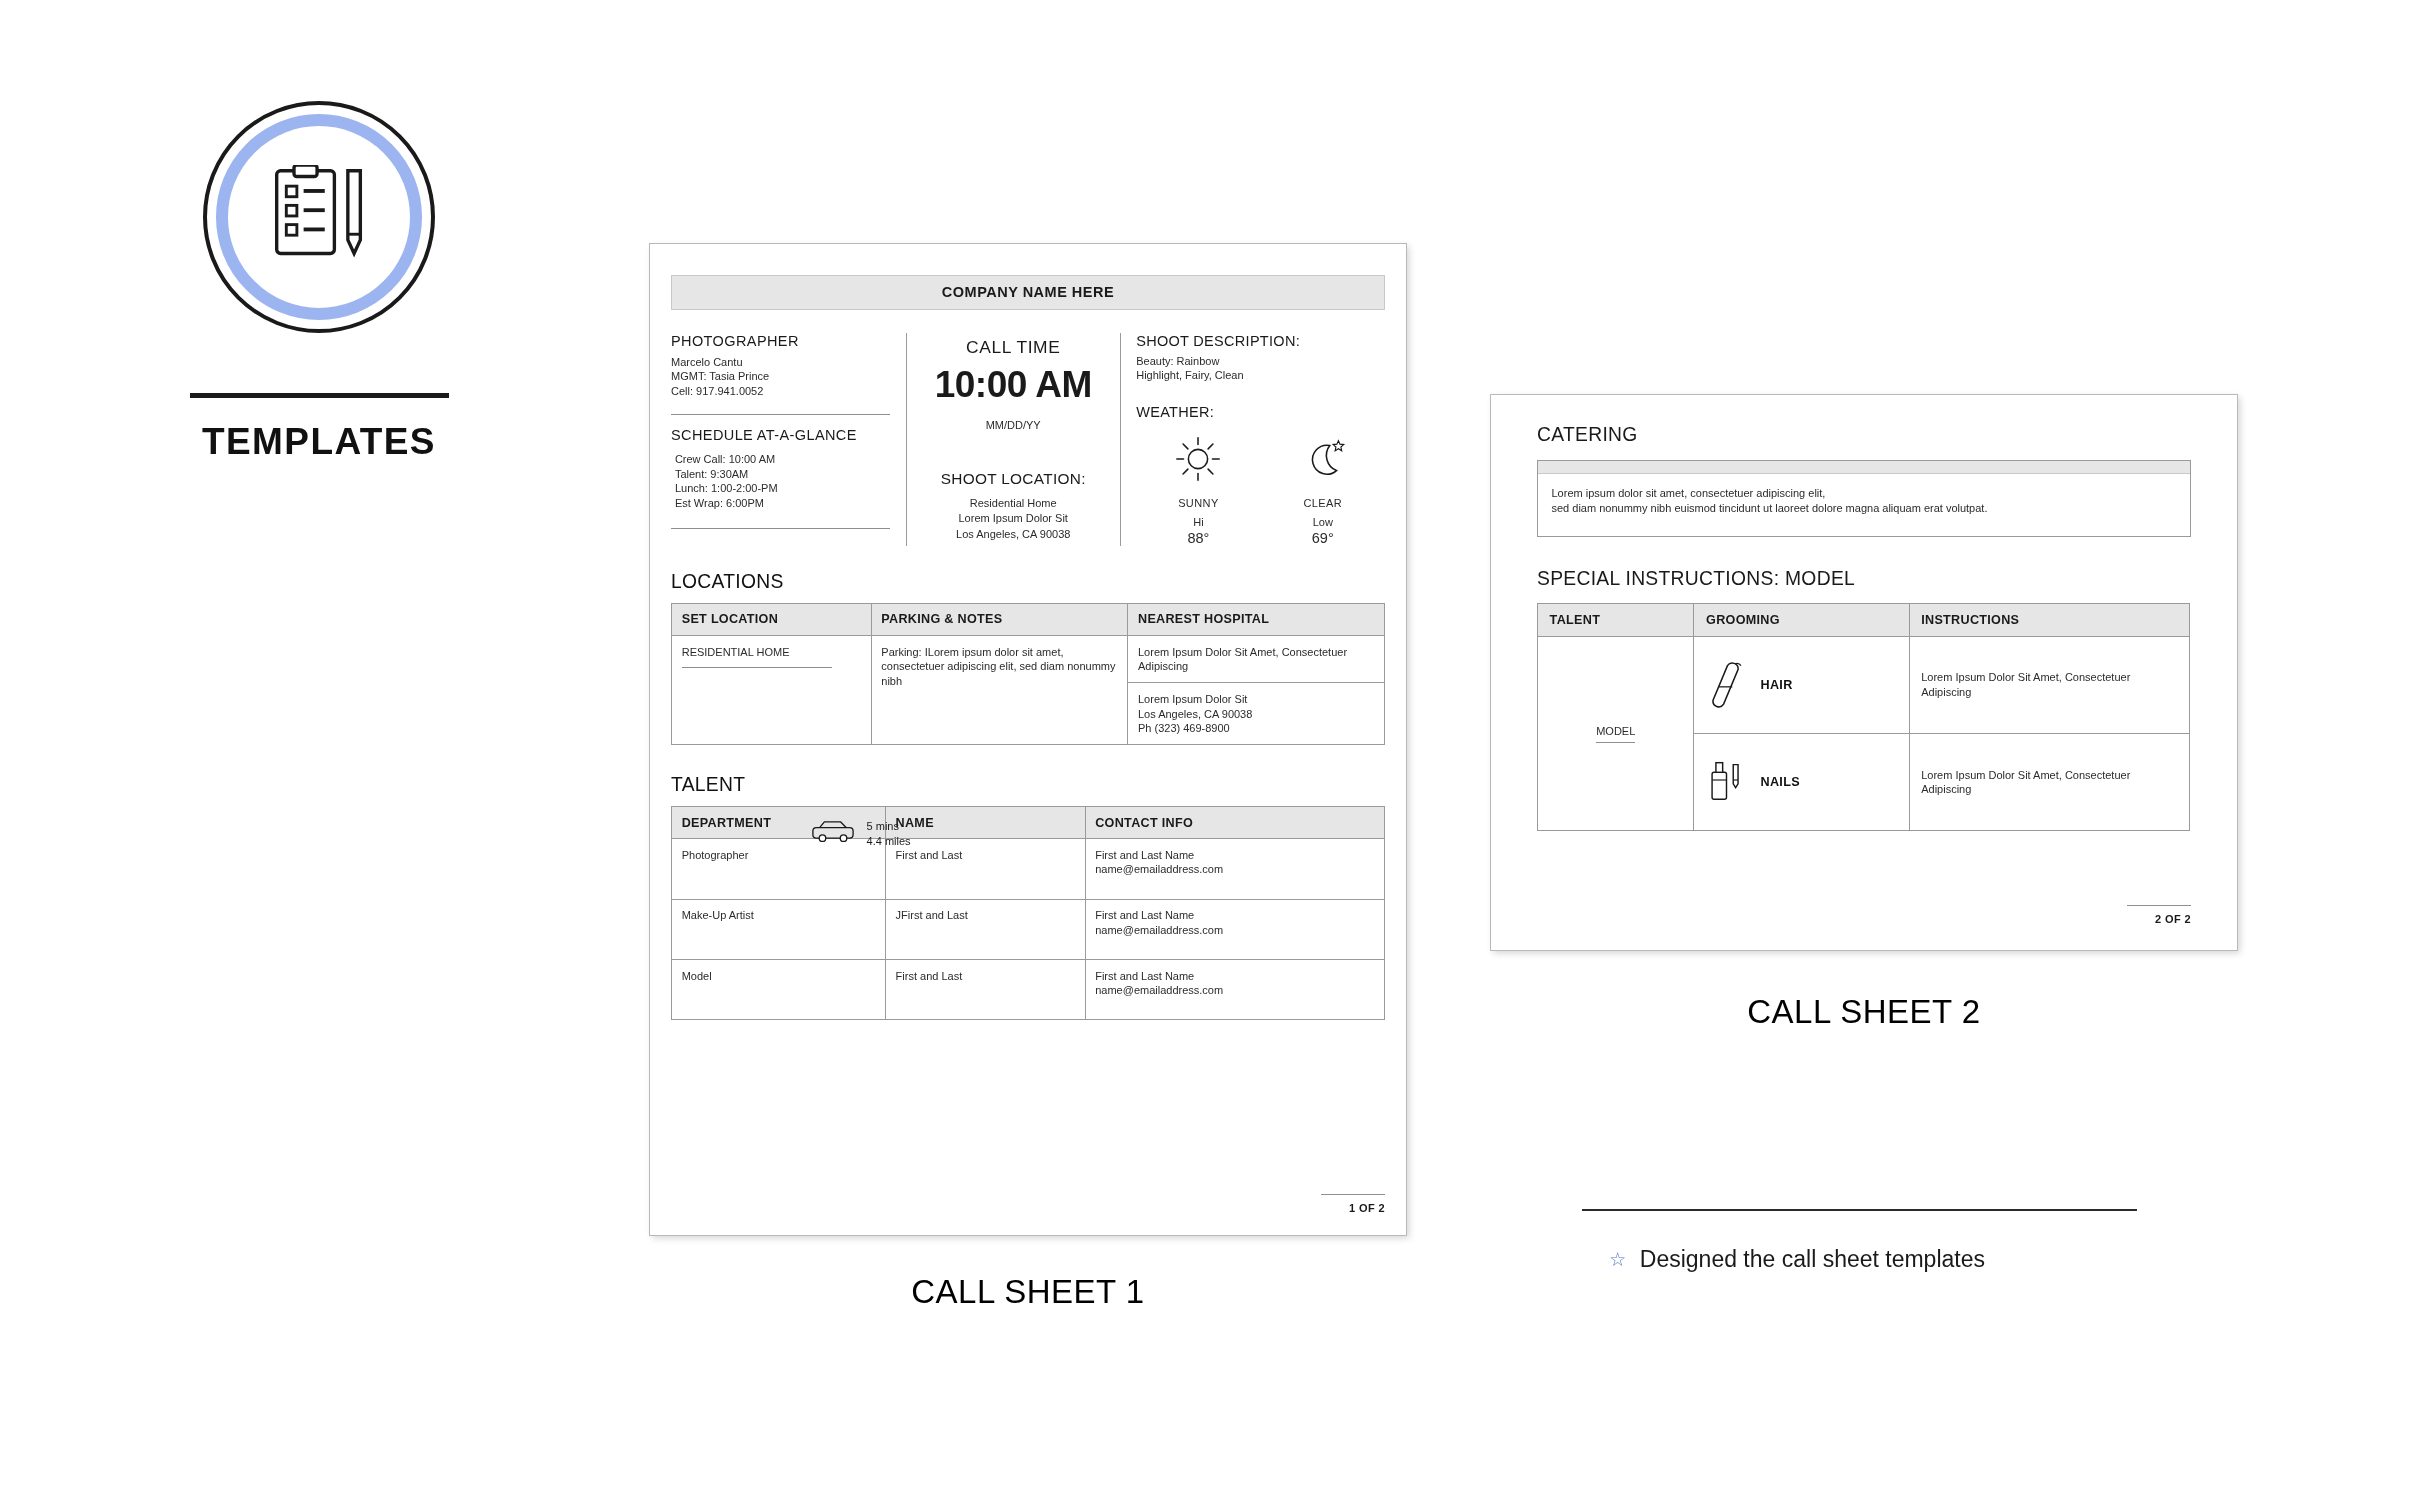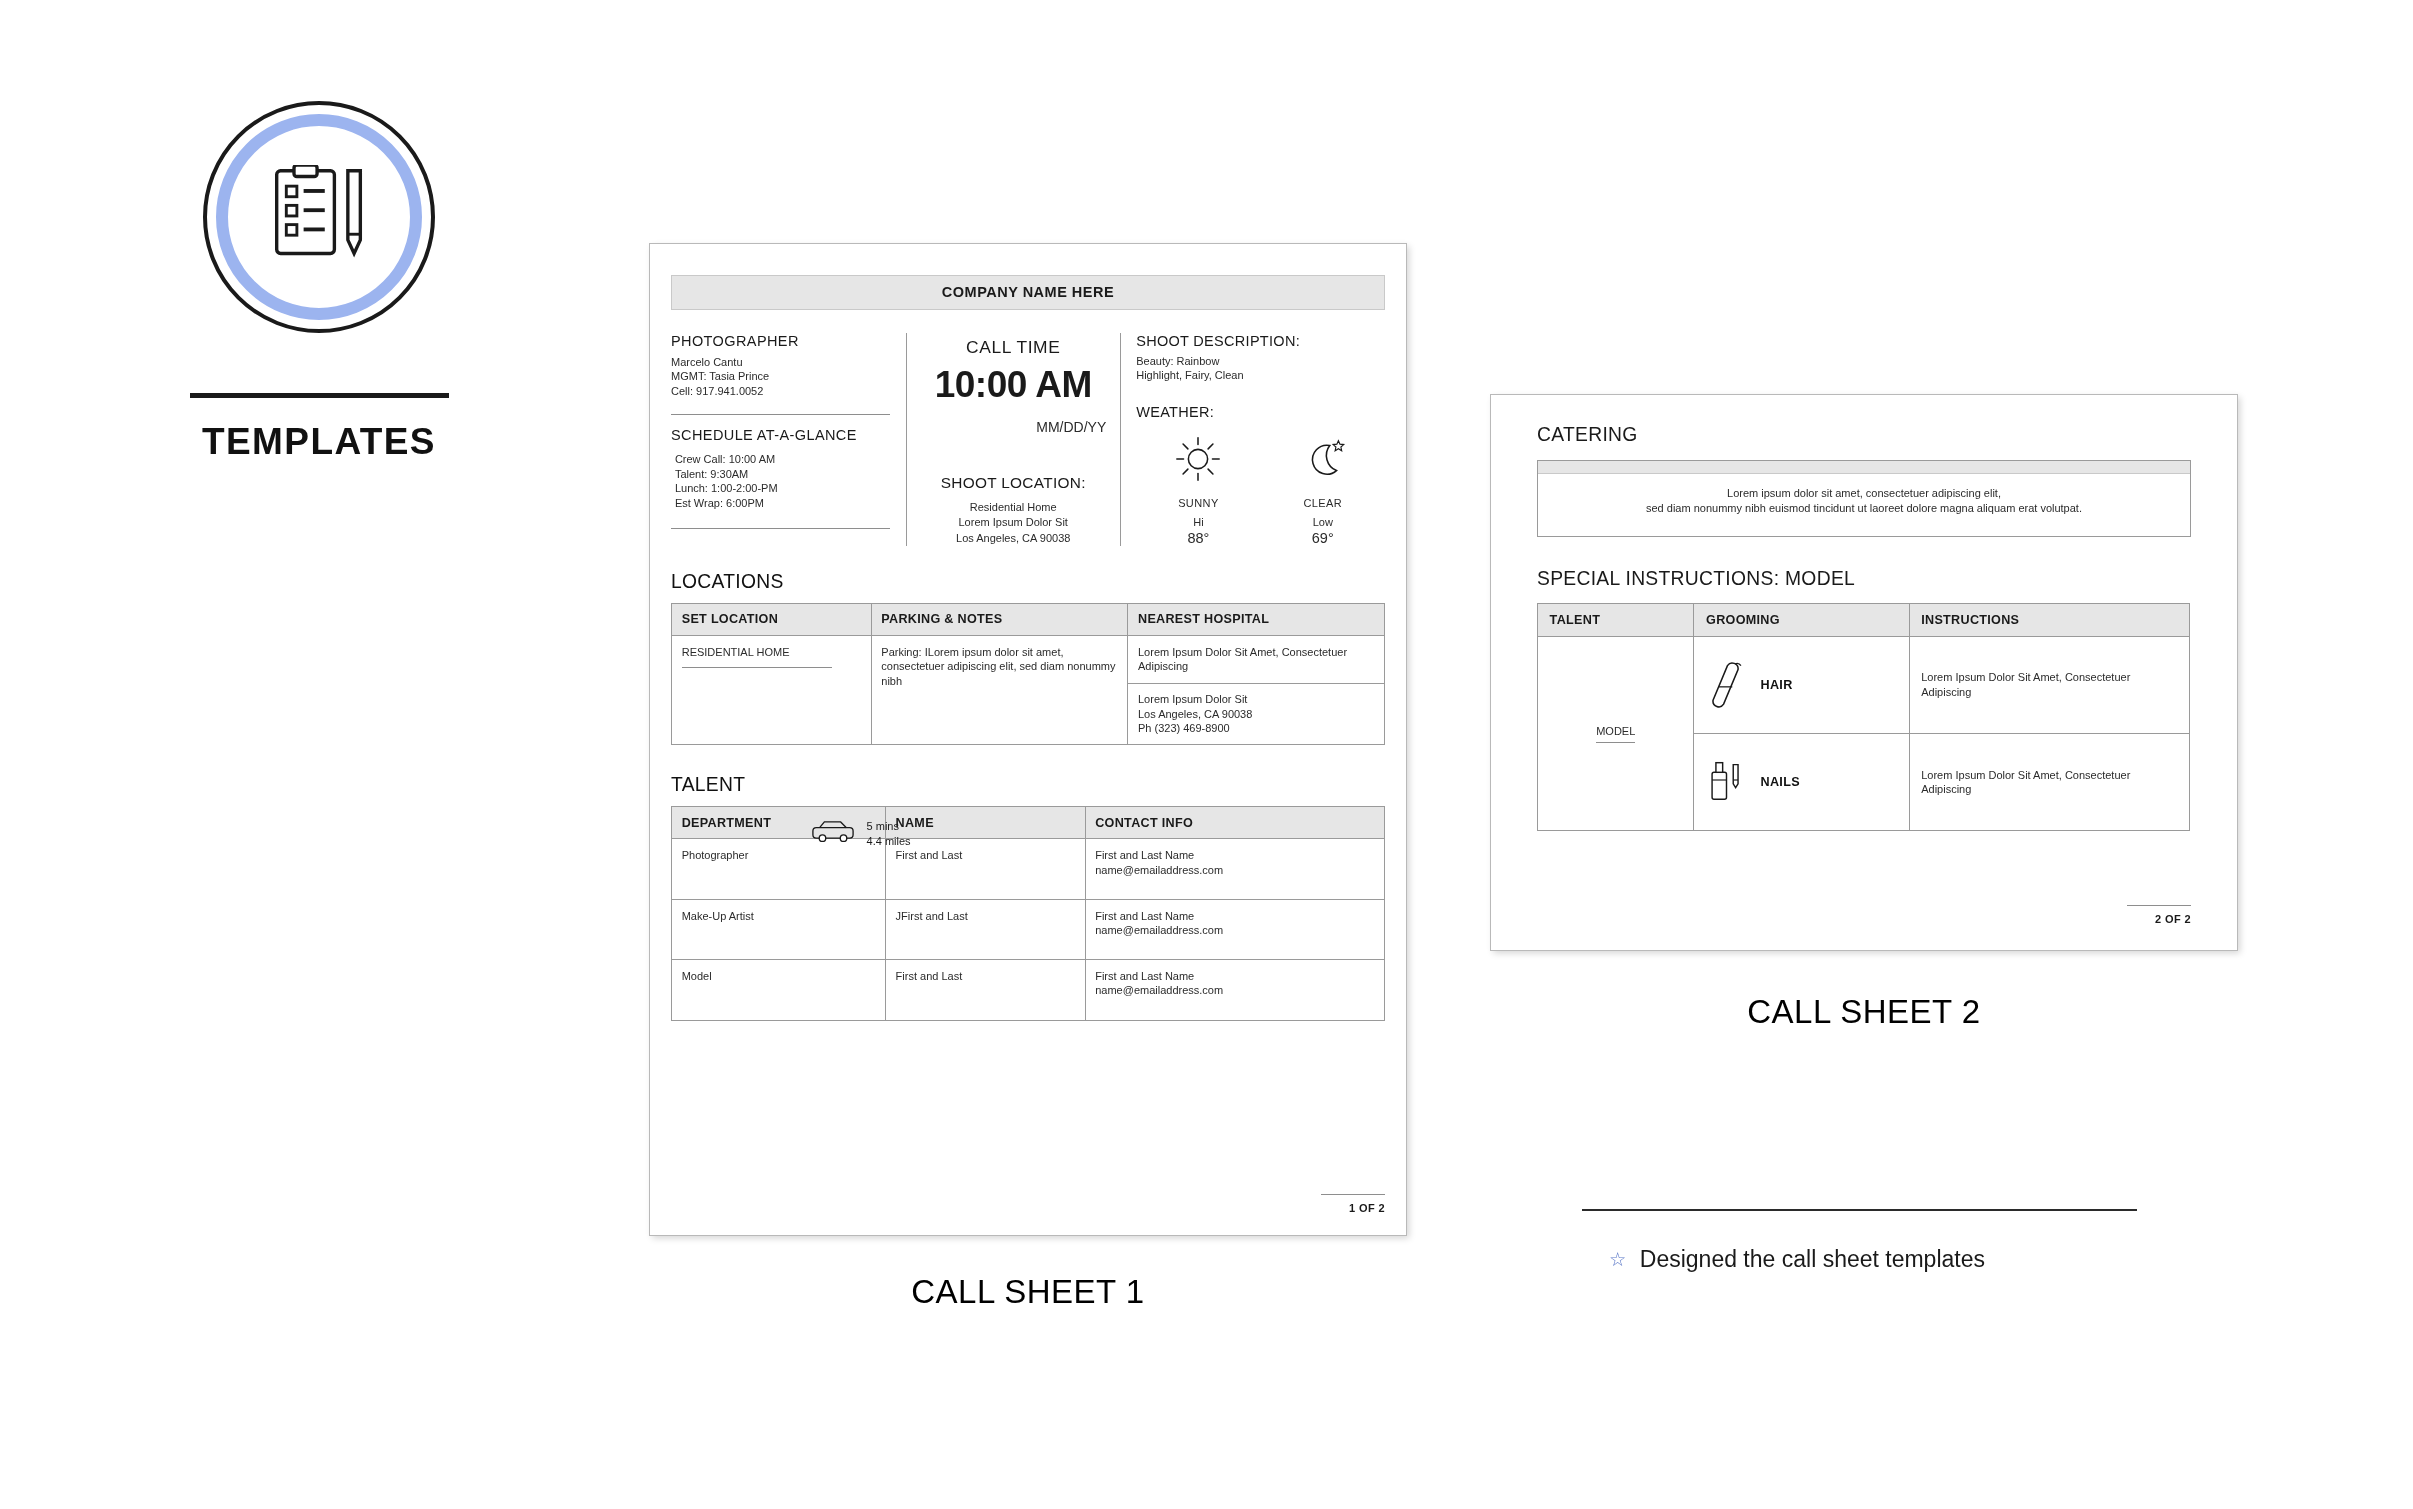--- a/index.html
+++ b/index.html
@@ -141,24 +141,23 @@
     letter-spacing: 0.6px;
     margin-top: 3.9px;
   }
   #s1-calltime-value {
     font-size: 37px;
     font-weight: bold;
     letter-spacing: -0.5px;
     margin-top: 5.8px;
   }
   #s1-calldate {
-    font-size: 14px;
+    font-size: 11px;
     margin-top: 13.5px;
     color: #2b2b2b;
-    text-align: right;
   }
   #s1-shootloc-label {
     font-size: 15.4px;
     margin-top: 39px;
     letter-spacing: 0.3px;
   }
   #s1-shootloc-lines {
     font-size: 11px;
     line-height: 15.4px;
     margin-top: 7.7px;
@@ -541,21 +540,21 @@
   </table>
 
   <div class="page-foot">1 OF 2</div>
 </div>
 <div id="caption1" class="sheet-caption">CALL SHEET 1</div>
 
 <div id="sheet2" class="sheet">
   <div id="s2-catering-title">CATERING</div>
   <div id="s2-catering-box">
     <div id="s2-catering-bar"></div>
-    <div id="s2-catering-text" style="white-space:pre-line;text-align:center;">Lorem ipsum dolor sit amet, consectetuer adipiscing elit,
+    <div id="s2-catering-text" style="white-space:pre-line;">Lorem ipsum dolor sit amet, consectetuer adipiscing elit,
 sed diam nonummy nibh euismod tincidunt ut laoreet dolore magna aliquam erat volutpat.</div>
   </div>
 
   <div id="s2-special-title">SPECIAL INSTRUCTIONS: MODEL</div>
   <table class="doc2">
     <colgroup>
         <col style="width:24%">
         <col style="width:33%">
         <col style="width:43%">
       </colgroup>

